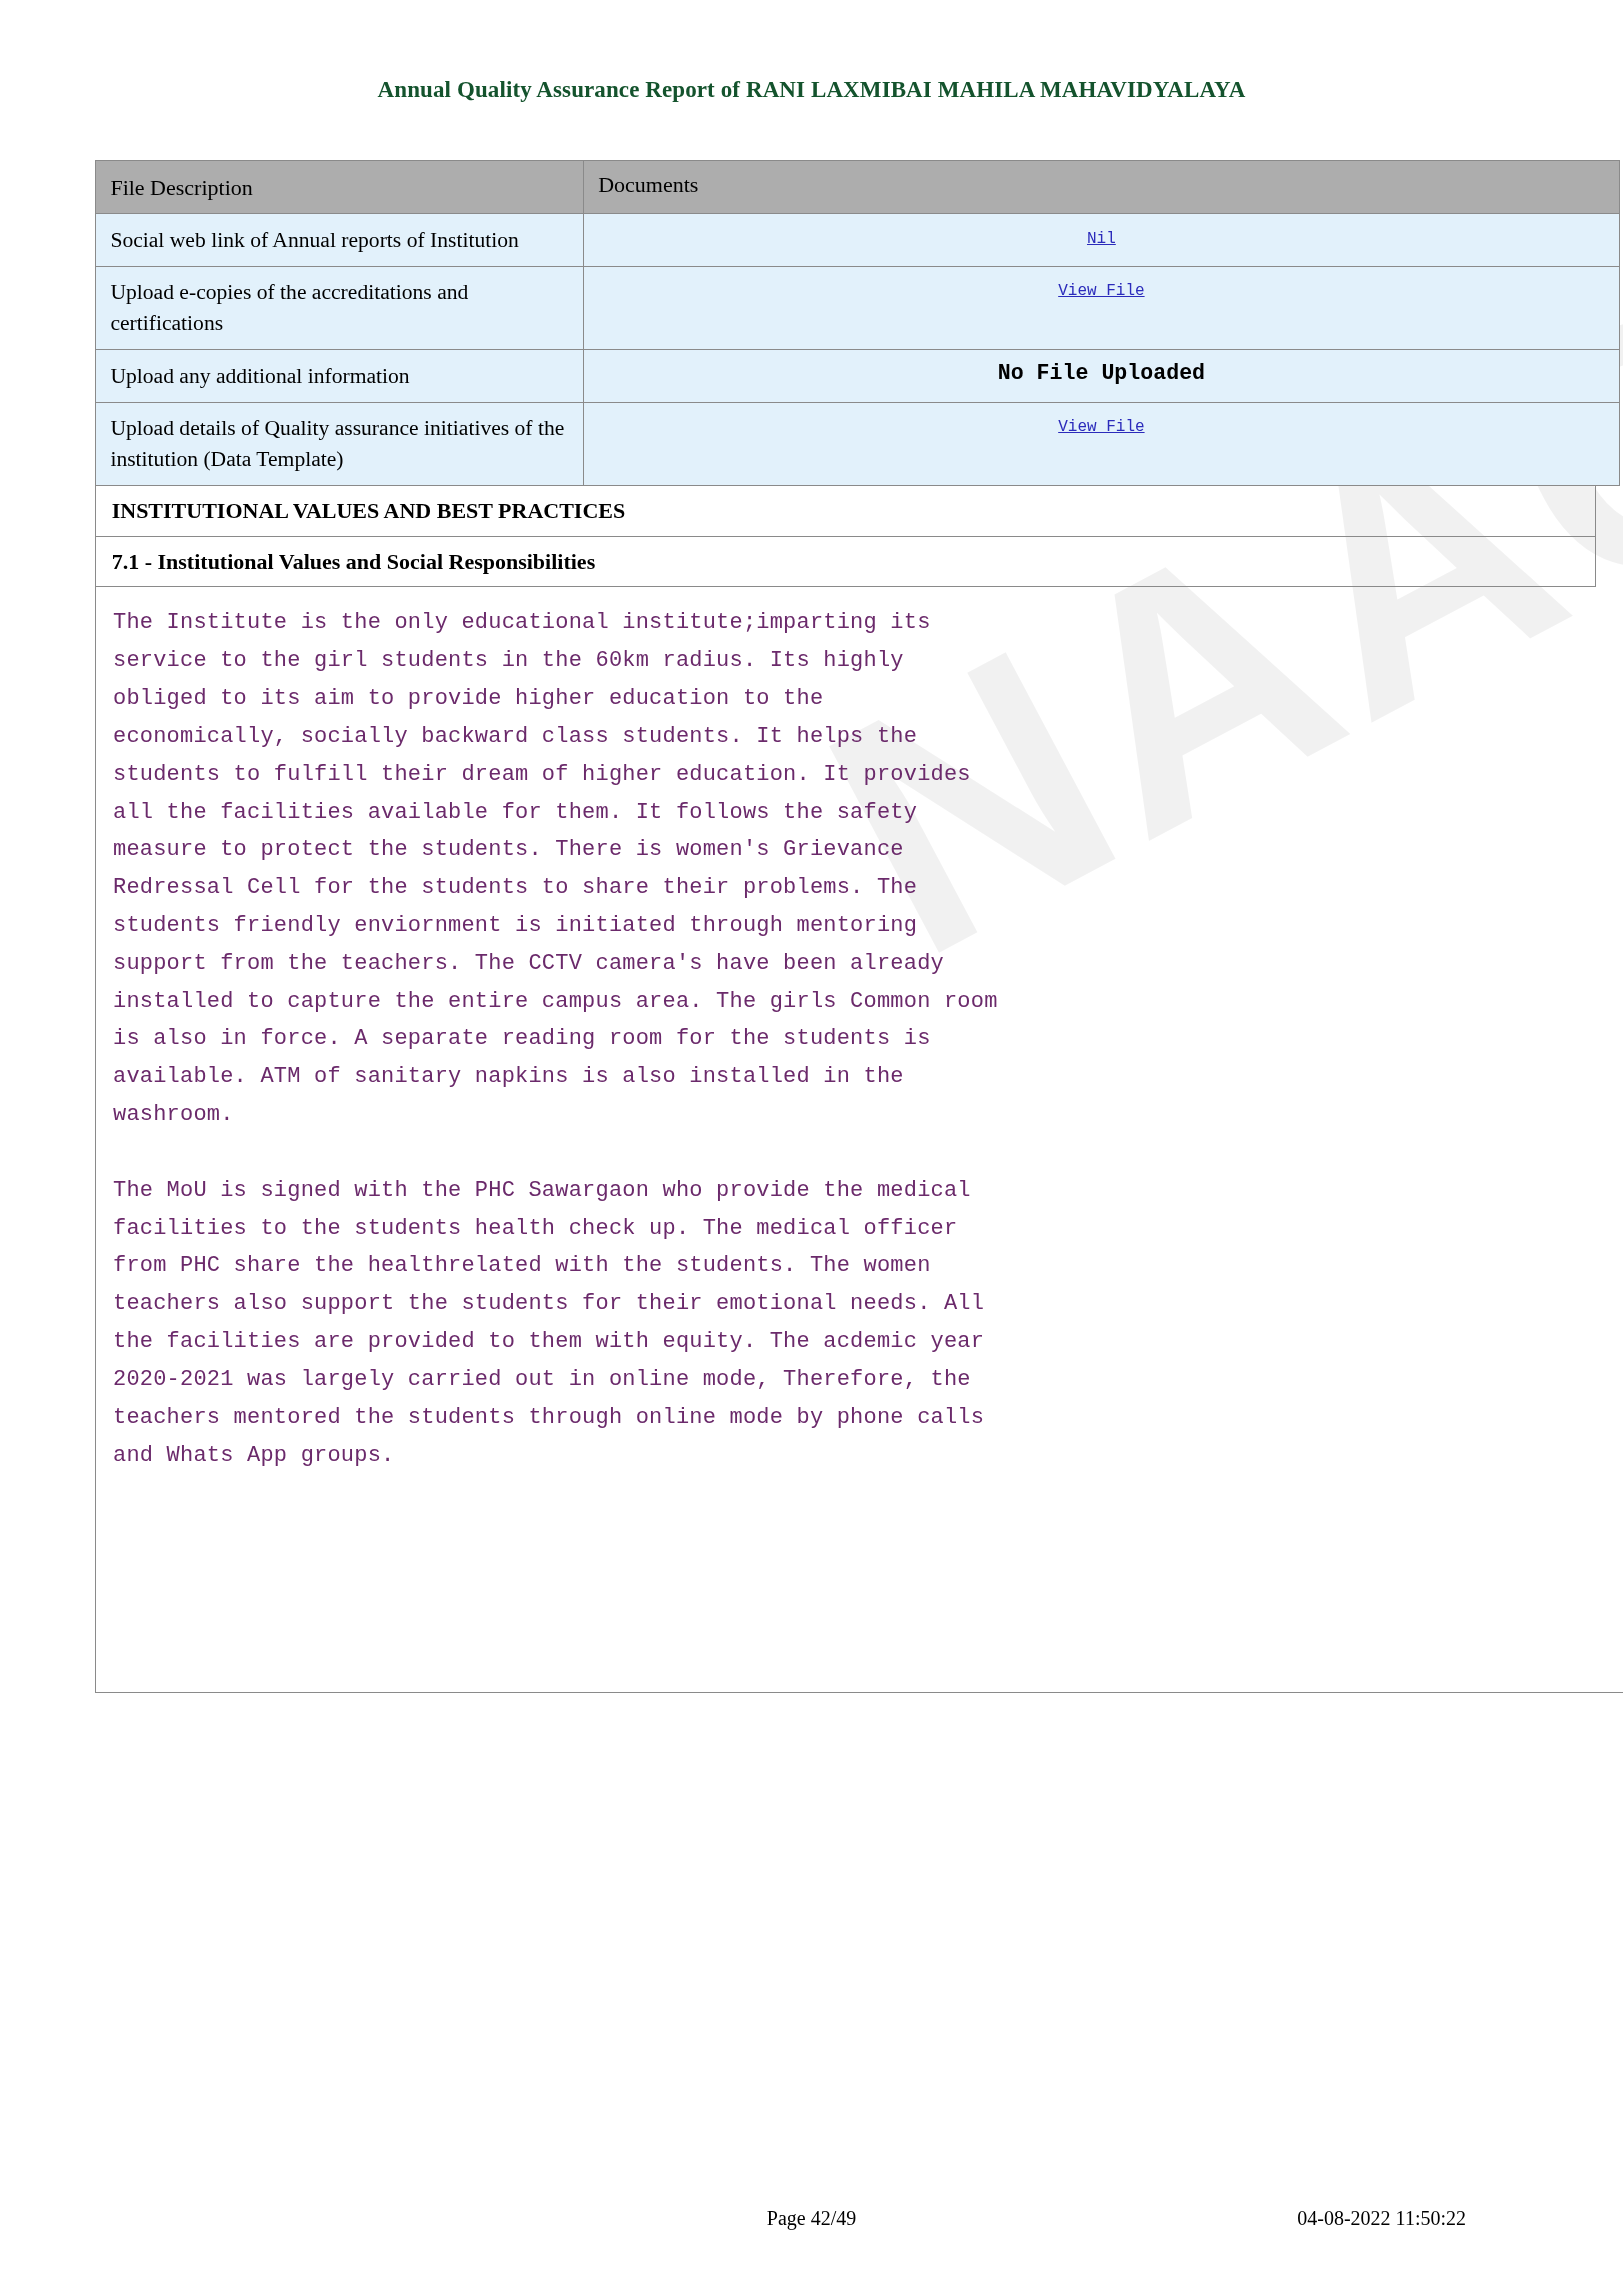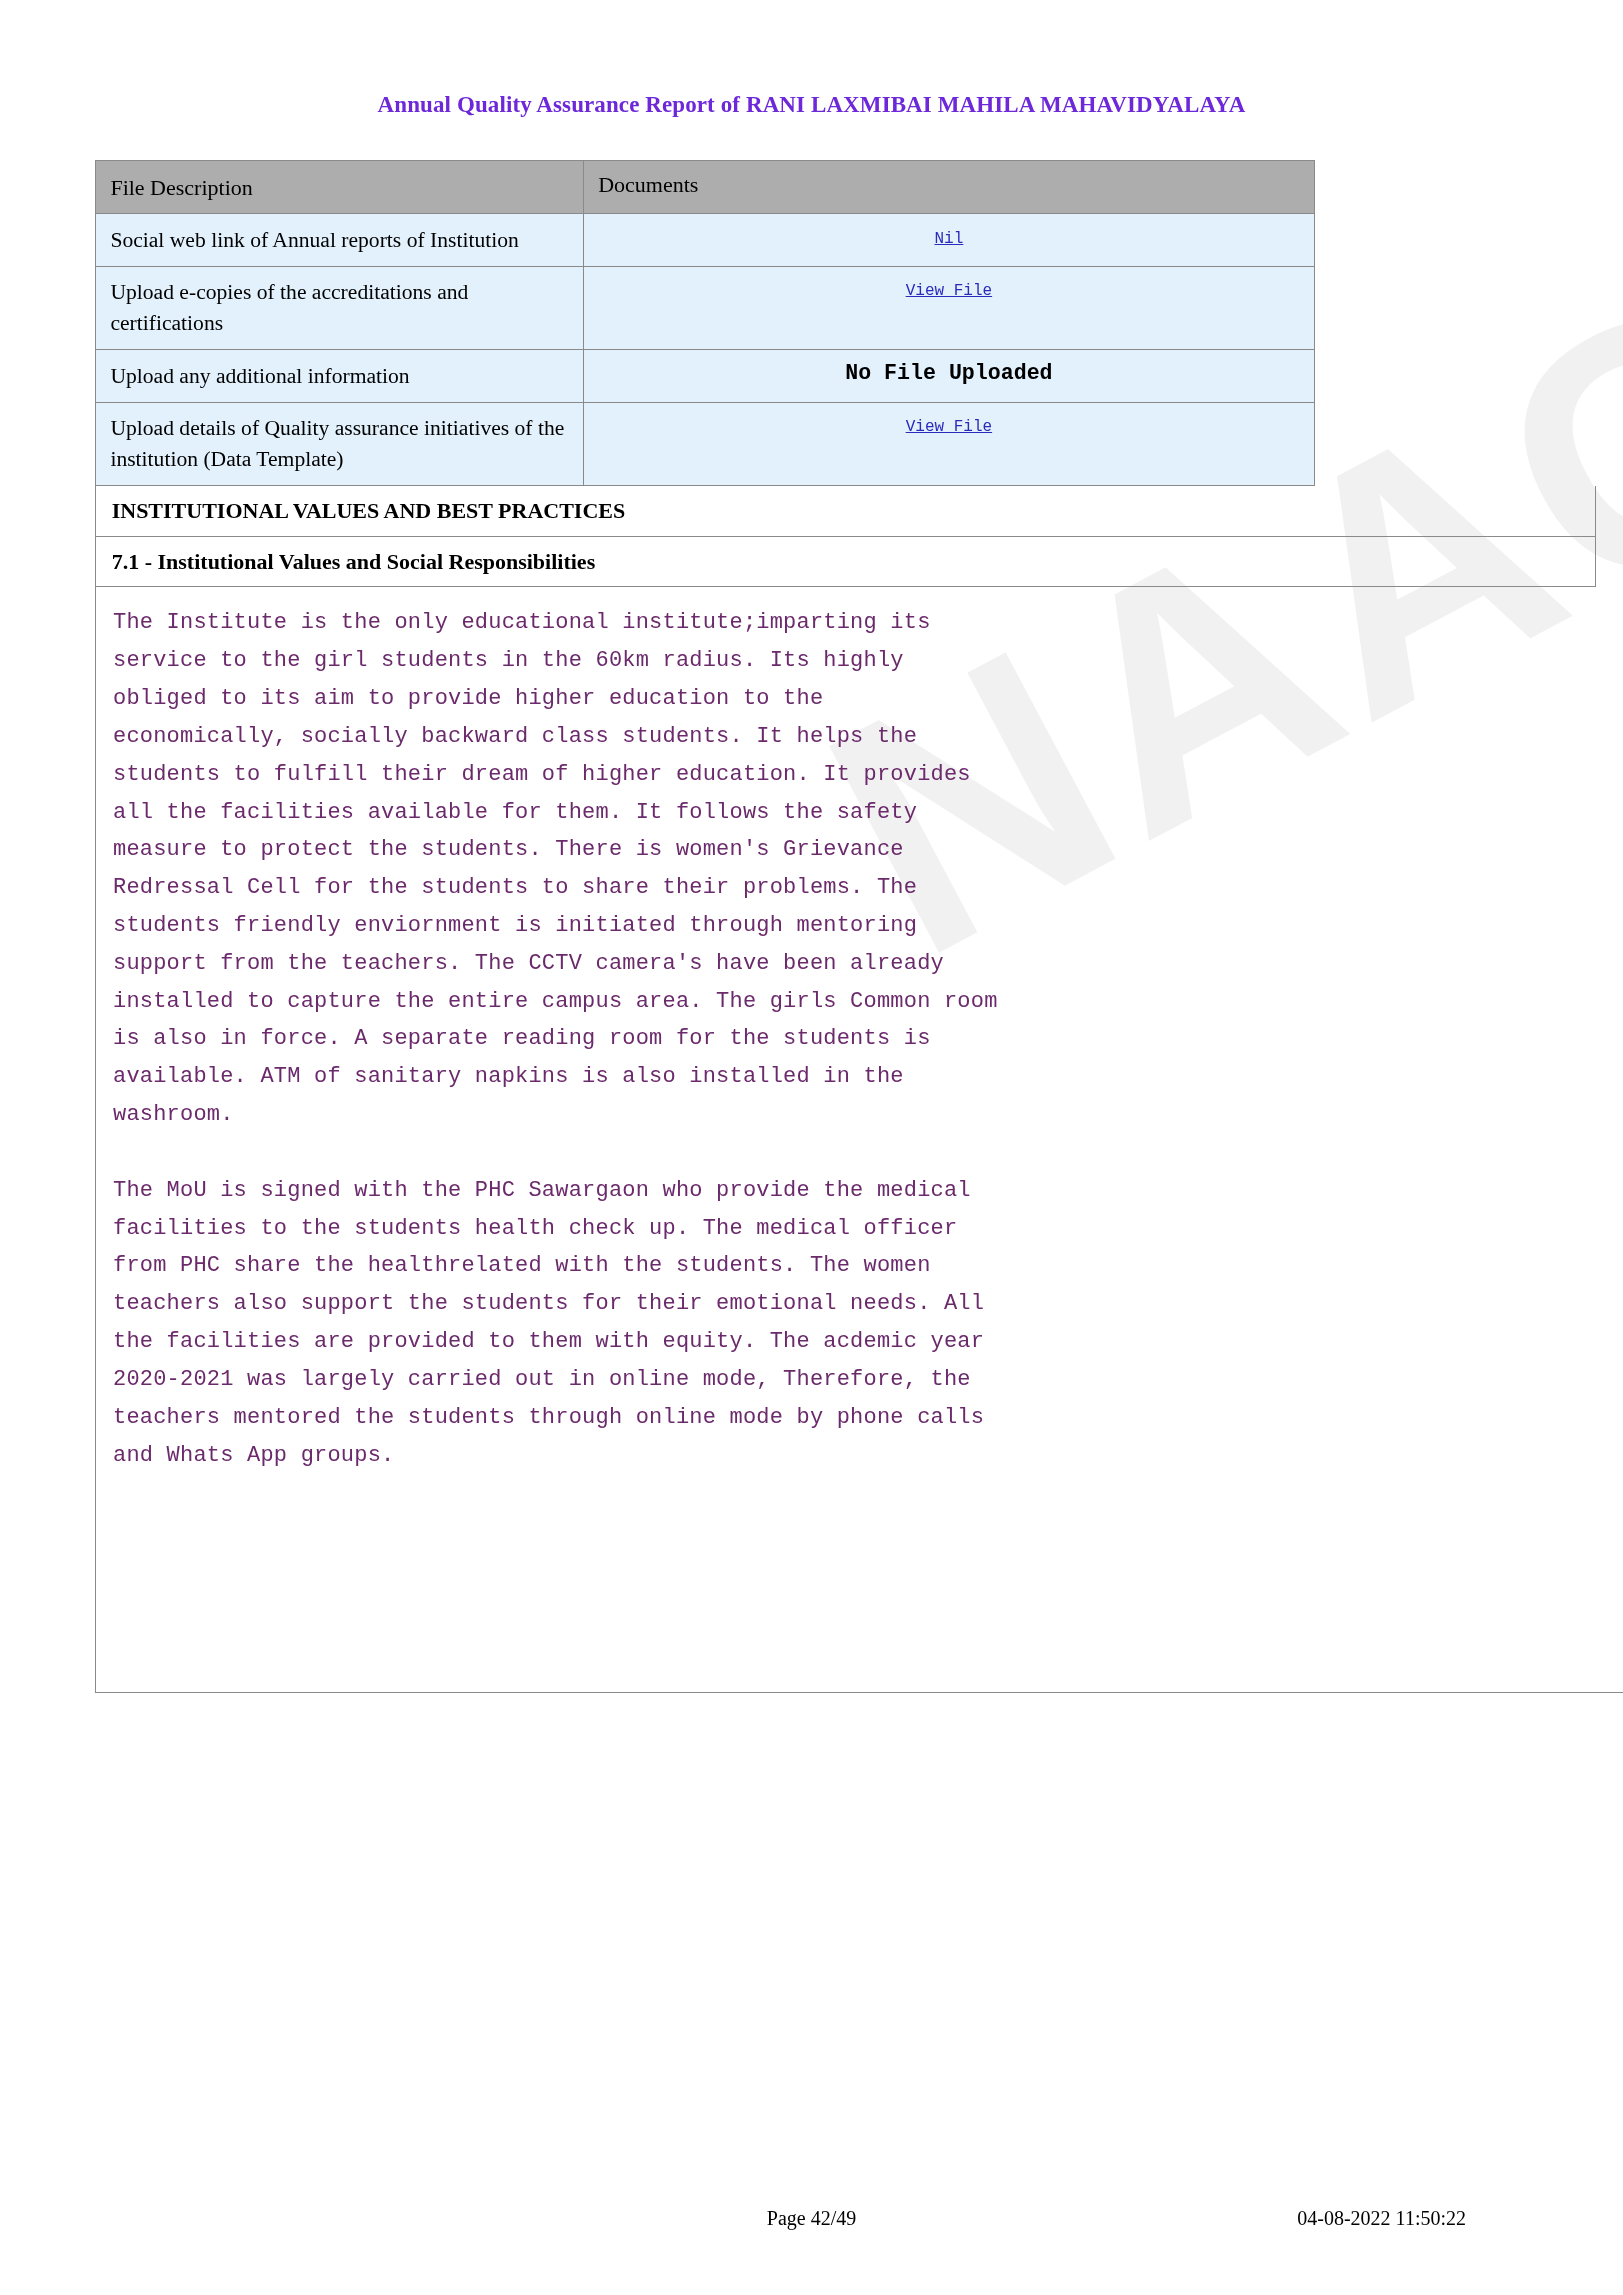--- a/index.html
+++ b/index.html
@@ -32,33 +32,32 @@
   }
   .header-title {
     position: absolute;
     left: 0;
     right: 0;
     top: 77px;
     text-align: center;
     font-family: "Liberation Serif", serif;
     font-weight: bold;
     font-size: 23px;
-    color: #6d28d9;
+    color: #14532d;
     letter-spacing: 0.1px;
-    margin-top: 15px;
   }
   .content {
     position: absolute;
     left: 95px;
     top: 160px;
     width: 1364px;
   }
   table.doc {
     border-collapse: collapse;
-    width: 1220px;
+    width: 1525px;
     table-layout: fixed;
   }
   table.doc td {
     border: 1.3px solid #8a8a8a;
     vertical-align: top;
     padding: 10.5px 14.4px;
   }
   .hdr-row td {
     background: #adadad;
     font-size: 22px;

